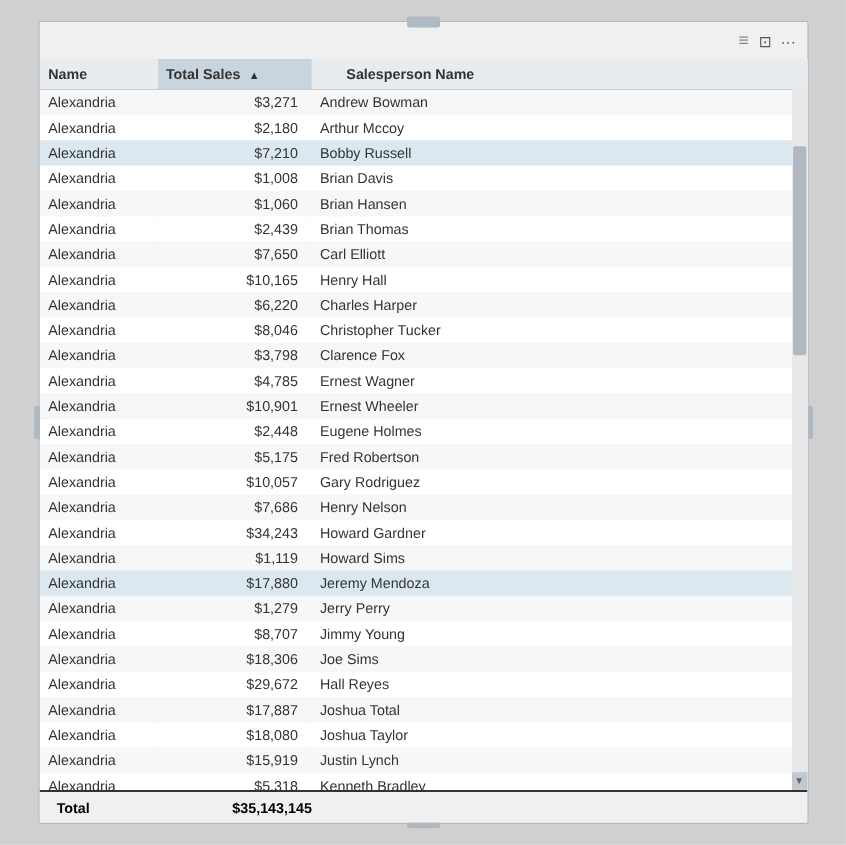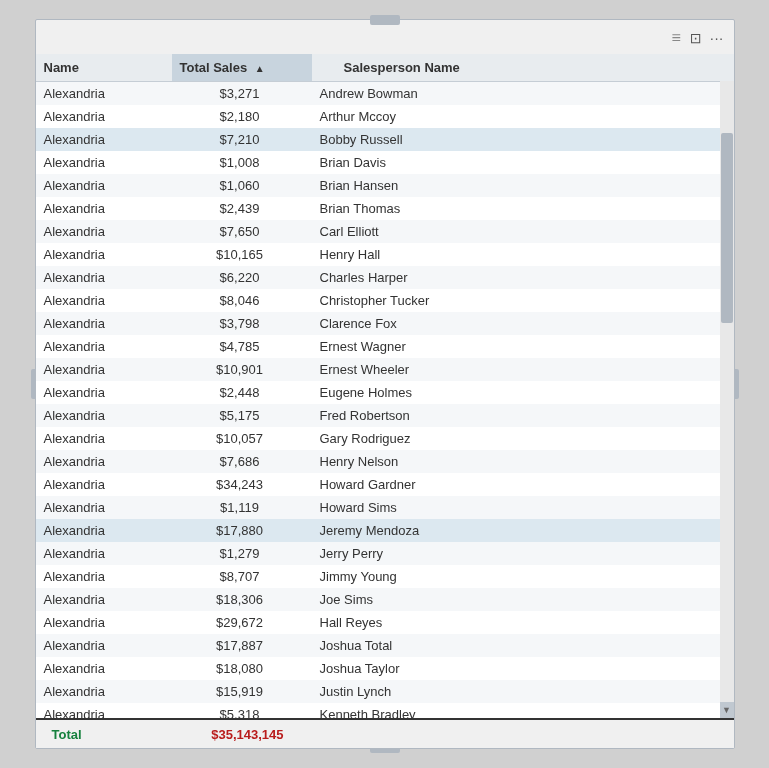--- a/index.html
+++ b/index.html
@@ -94,40 +94,40 @@
     }
     tbody tr.highlighted {
       background: #dce8f0;
     }
     tbody td {
       padding: 4px 8px;
       color: #333;
       border-bottom: none;
     }
     tbody td.numeric {
-      text-align: center;
+      text-align: right;
       padding-right: 12px;
     }
     .total-row {
       background: #f0f0f0;
       border-top: 2px solid #333;
       padding: 6px 8px;
       display: flex;
       align-items: center;
       min-height: 30px;
     }
     .total-label {
       font-weight: 700;
-      color: #15803d;
+      color: #000000;
       min-width: 120px;
       padding-left: 8px;
     }
     .total-value {
       font-weight: 700;
-      color: #b91c1c;
+      color: #000000;
       text-align: right;
       min-width: 120px;
     }
     .resize-handle-left {
       position: absolute;
       left: -5px;
       top: 50%;
       transform: translateY(-50%);
       width: 10px;
       height: 30px;
@@ -195,21 +195,21 @@
     }
     .scrollbar-thumb {
       position: absolute;
       top: 10%;
       left: 1px;
       right: 1px;
       height: 30%;
       background: #b0b8c1;
       border-radius: 2px;
     }
-    .col-name { width: 136px; }
+    .col-name { width: 107px; }
     .col-sales { width: 140px; }
     .col-person { width: auto; padding-left: 32px; }
   </style>
 </head>
 <body>
 
 <div class="outer-container">
 
   <div class="resize-handle-top"></div>
   <div class="resize-handle-left"></div>

